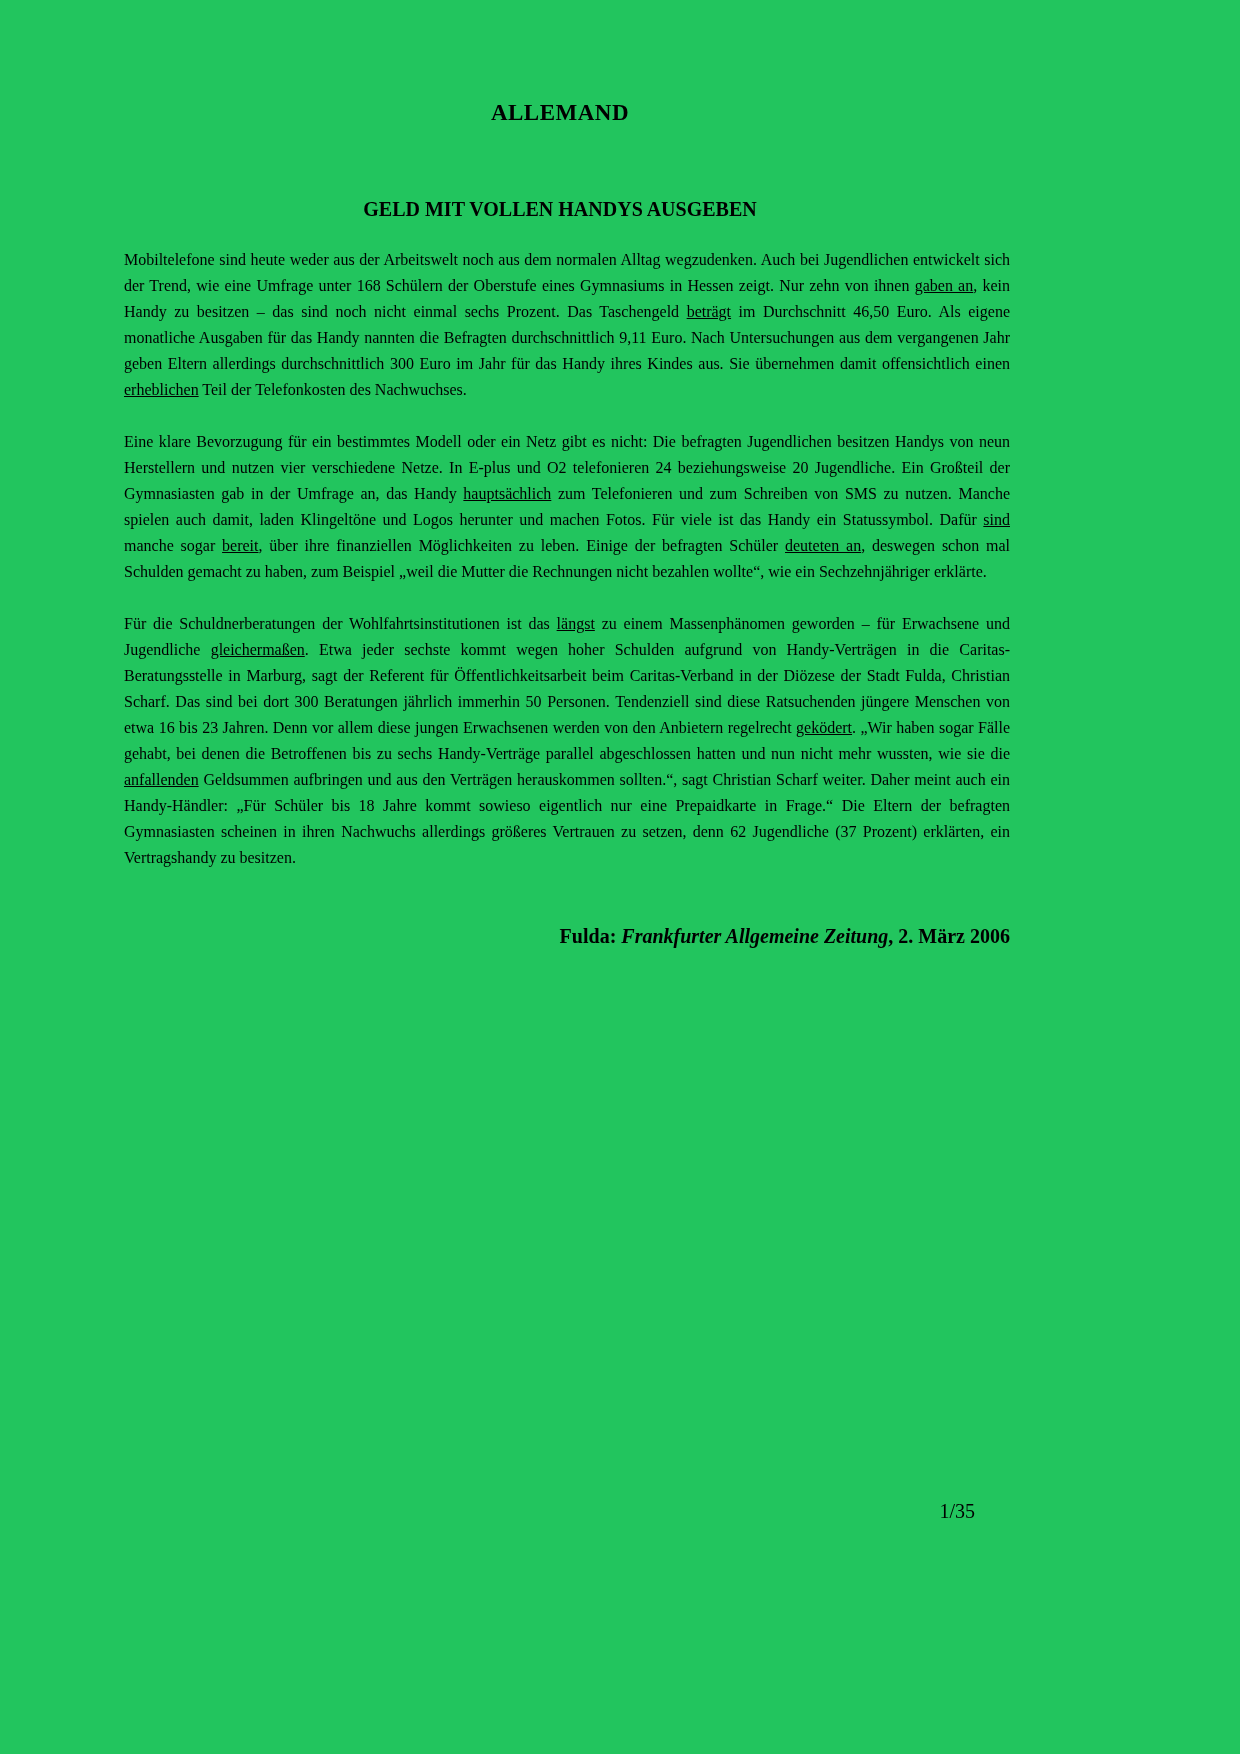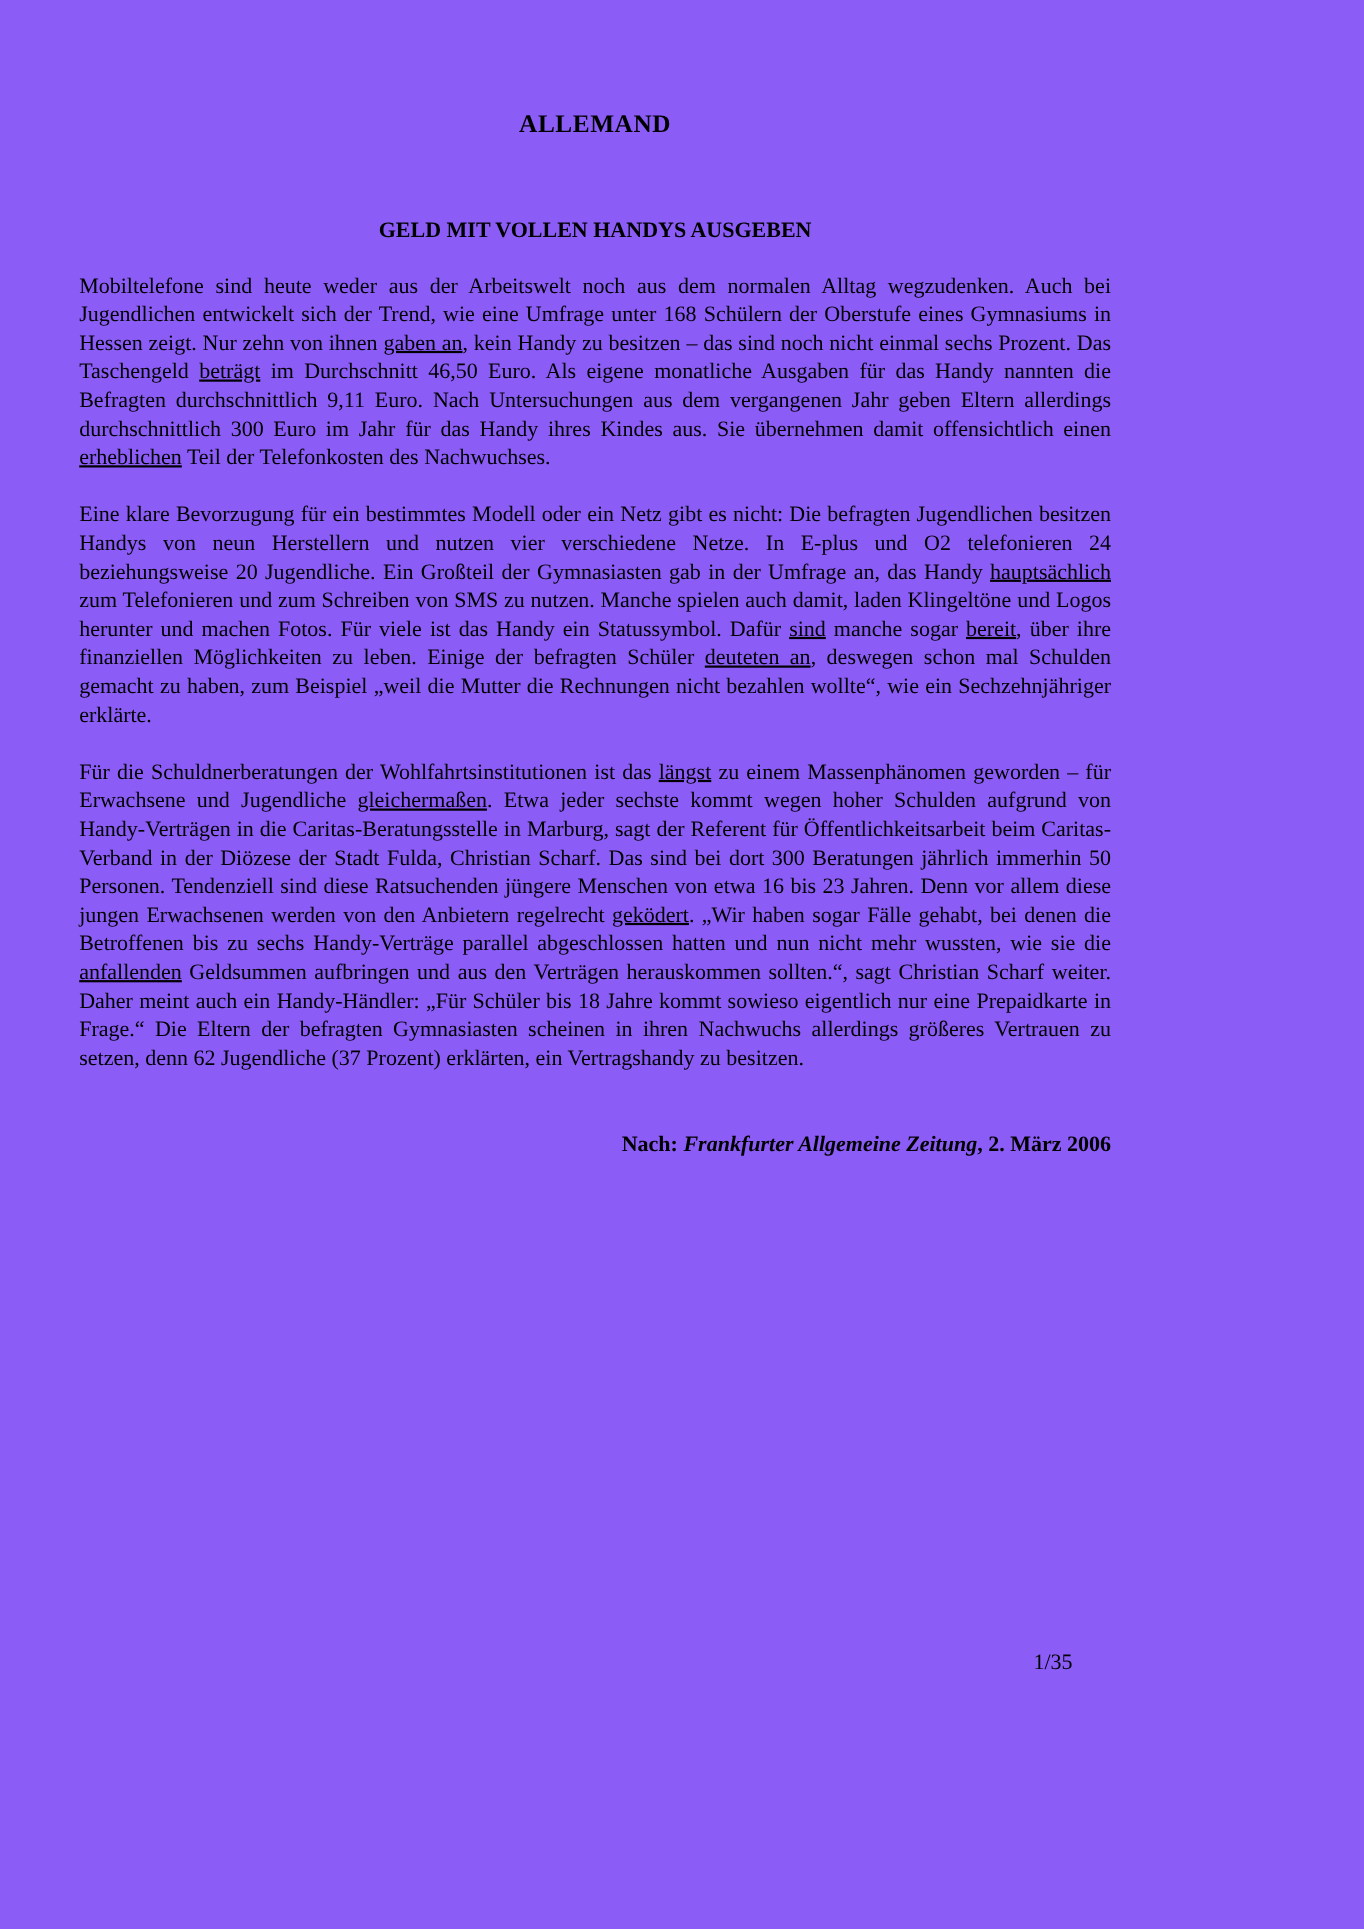--- a/index.html
+++ b/index.html
@@ -13,42 +13,42 @@
     position: relative;
     font-family: "Liberation Serif", "DejaVu Serif", serif;
     color: #000000;
   }
   .page {
     position: absolute;
     top: 0;
     left: 0;
     width: 1240px;
     height: 1754px;
-    background: #8b5cf6;
+    background: #22c55e;
     box-sizing: border-box;
-    padding: 100px 230px 0 72px;
+    padding: 100px 230px 0 110px;
   }
   .title {
     text-align: center;
     font-size: 23px;
     font-weight: bold;
     letter-spacing: 0.5px;
     margin: 0;
   }
   .subtitle {
     text-align: center;
     font-size: 20px;
     font-weight: bold;
     margin: 72px 0 2px 0;
   }
   .para {
-    font-size: 20px;
+    font-size: 16px;
     line-height: 26px;
     text-align: justify;
-    margin: 26px 0 0 0;
+    margin: 26px 0 0 14px;
   }
   .u {
     text-decoration: underline;
   }
   .source {
     font-size: 20px;
     line-height: 26px;
     text-align: right;
     margin-top: 52px;
     font-weight: bold;
@@ -72,18 +72,18 @@
 
   <h2 class="subtitle">GELD MIT VOLLEN HANDYS AUSGEBEN</h2>
 
   <div>
       <p class="para"><span>Mobiltelefone sind heute weder aus der Arbeitswelt noch aus dem normalen Alltag wegzudenken. Auch bei Jugendlichen entwickelt sich der Trend, wie eine Umfrage unter 168 Schülern der Oberstufe eines Gymnasiums in Hessen zeigt. Nur zehn von ihnen </span><span class="u">gaben an</span><span>, kein Handy zu besitzen – das sind noch nicht einmal sechs Prozent. Das Taschengeld </span><span class="u">beträgt</span><span> im Durchschnitt 46,50 Euro. Als eigene monatliche Ausgaben für das Handy nannten die Befragten durchschnittlich 9,11 Euro. Nach Untersuchungen aus dem vergangenen Jahr geben Eltern allerdings durchschnittlich 300 Euro im Jahr für das Handy ihres Kindes aus. Sie übernehmen damit offensichtlich einen </span><span class="u">erheblichen</span><span> Teil der Telefonkosten des Nachwuchses.</span></p>
       <p class="para"><span>Eine klare Bevorzugung für ein bestimmtes Modell oder ein Netz gibt es nicht: Die befragten Jugendlichen besitzen Handys von neun Herstellern und nutzen vier verschiedene Netze. In E-plus und O2 telefonieren 24 beziehungsweise 20 Jugendliche. Ein Großteil der Gymnasiasten gab in der Umfrage an, das Handy </span><span class="u">hauptsächlich</span><span> zum Telefonieren und zum Schreiben von SMS zu nutzen. Manche spielen auch damit, laden Klingeltöne und Logos herunter und machen Fotos. Für viele ist das Handy ein Statussymbol. Dafür </span><span class="u">sind</span><span> manche sogar </span><span class="u">bereit</span><span>, über ihre finanziellen Möglichkeiten zu leben. Einige der befragten Schüler </span><span class="u">deuteten an</span><span>, deswegen schon mal Schulden gemacht zu haben, zum Beispiel „weil die Mutter die Rechnungen nicht bezahlen wollte“, wie ein Sechzehnjähriger erklärte.</span></p>
       <p class="para"><span>Für die Schuldnerberatungen der Wohlfahrtsinstitutionen ist das </span><span class="u">längst</span><span> zu einem Massenphänomen geworden – für Erwachsene und Jugendliche </span><span class="u">gleichermaßen</span><span>. Etwa jeder sechste kommt wegen hoher Schulden aufgrund von Handy-Verträgen in die Caritas-Beratungsstelle in Marburg, sagt der Referent für Öffentlichkeitsarbeit beim Caritas-Verband in der Diözese der Stadt Fulda, Christian Scharf. Das sind bei dort 300 Beratungen jährlich immerhin 50 Personen. Tendenziell sind diese Ratsuchenden jüngere Menschen von etwa 16 bis 23 Jahren. Denn vor allem diese jungen Erwachsenen werden von den Anbietern regelrecht </span><span class="u">geködert</span><span>. „Wir haben sogar Fälle gehabt, bei denen die Betroffenen bis zu sechs Handy-Verträge parallel abgeschlossen hatten und nun nicht mehr wussten, wie sie die </span><span class="u">anfallenden</span><span> Geldsummen aufbringen und aus den Verträgen herauskommen sollten.“, sagt Christian Scharf weiter. Daher meint auch ein Handy-Händler: „Für Schüler bis 18 Jahre kommt sowieso eigentlich nur eine Prepaidkarte in Frage.“ Die Eltern der befragten Gymnasiasten scheinen in ihren Nachwuchs allerdings größeres Vertrauen zu setzen, denn 62 Jugendliche (37 Prozent) erklärten, ein Vertragshandy zu besitzen.</span></p>
     </div>
 
   <div class="source">
-    <span>Nach: </span><span class="work">Frankfurter Allgemeine Zeitung</span><span>, 2. März 2006</span>
+    <span>Fulda: </span><span class="work">Frankfurter Allgemeine Zeitung</span><span>, 2. März 2006</span>
   </div>
 
   <div class="pagenum">1/35</div>
 
 </div>
 
 </body></html>

